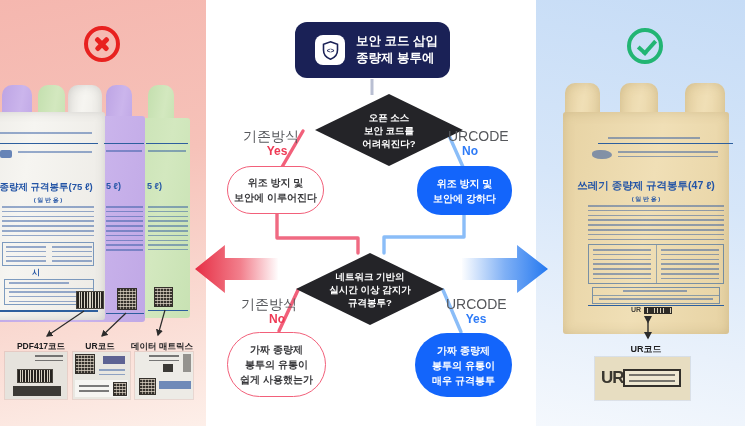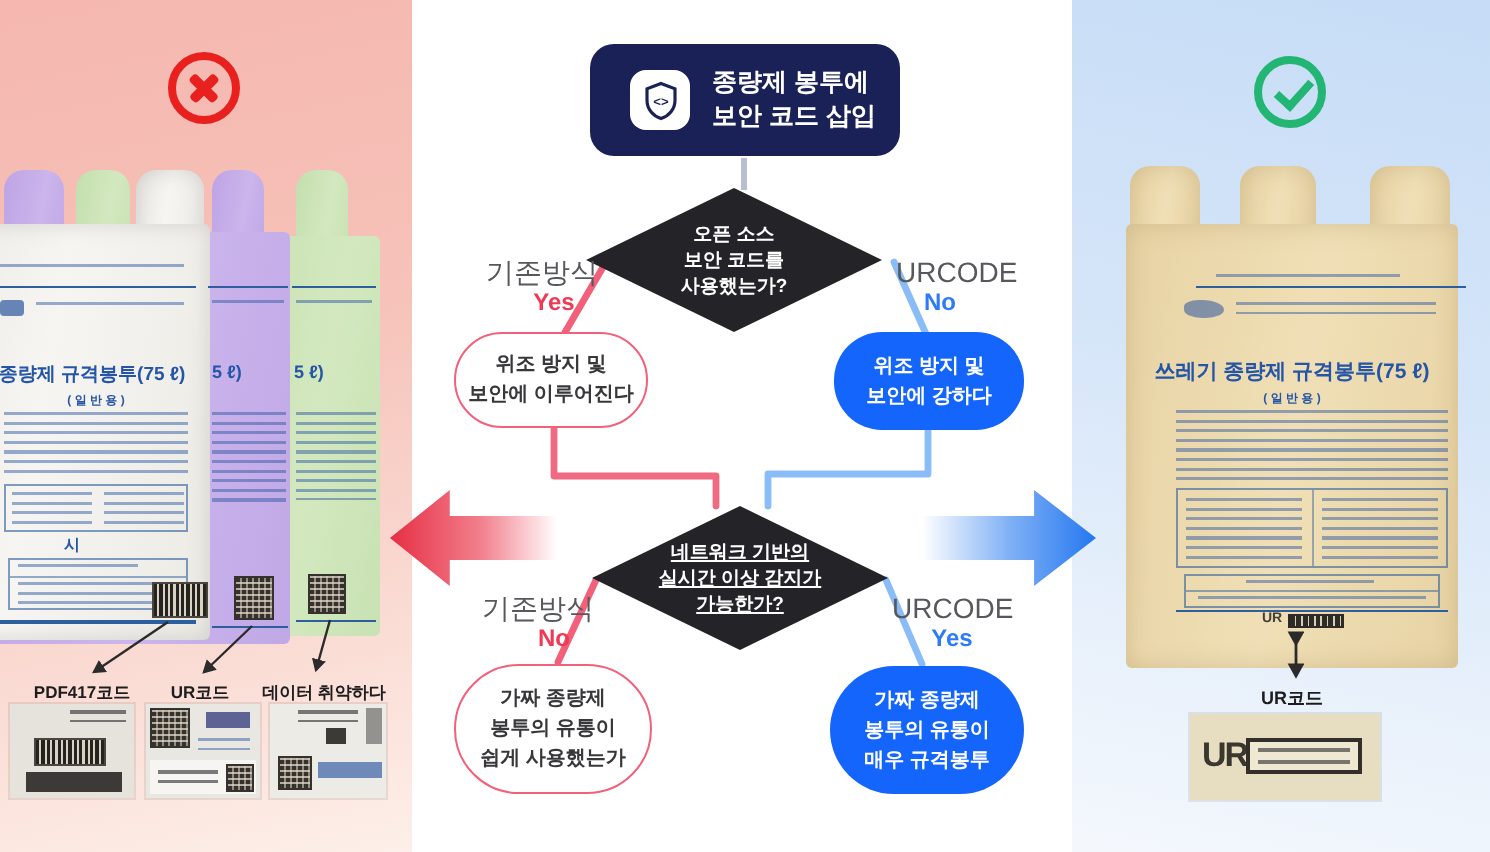--- a/index.html
+++ b/index.html
@@ -127,21 +127,21 @@
 
     <div class="bl" style="left:146px;top:143px;width:42px;"></div>
     <div class="fp" style="left:148px;top:150px;width:38px;height:5px;"></div>
     <div class="btitle" style="left:147px;top:181px;width:40px;font-size:9px;text-align:left;">5 ℓ)</div>
     <div class="fp" style="left:148px;top:206px;width:40px;height:44px;"></div>
     <div class="patch pqr" style="left:154px;top:287px;width:19px;height:20px;"></div>
     <div class="bl" style="left:148px;top:310px;width:40px;"></div>
 
     <div class="code-label" style="left:8px;top:341px;width:66px;">PDF417코드</div>
     <div class="code-label" style="left:74px;top:341px;width:52px;">UR코드</div>
-    <div class="code-label" style="left:130px;top:341px;width:64px;">데이터 취약하다</div>
+    <div class="code-label" style="left:130px;top:341px;width:64px;">데이터 매트릭스</div>
 
     <div class="photo" style="left:5px;top:352px;width:62px;height:47px;">
       <div class="fpd" style="left:30px;top:3px;width:28px;height:6px;"></div>
       <div class="patch p417" style="left:12px;top:17px;width:34px;height:12px;"></div>
       <div class="abs" style="left:8px;top:34px;width:48px;height:10px;background:#3c3a36;"></div>
     </div>
     <div class="photo" style="left:73px;top:352px;width:57px;height:47px;background:#e9e7e1;">
       <div class="patch pqr" style="left:2px;top:2px;width:20px;height:20px;"></div>
       <div class="abs" style="left:30px;top:4px;width:22px;height:8px;background:rgba(45,55,120,.75);"></div>
       <div class="fp" style="left:26px;top:17px;width:26px;height:6px;"></div>
@@ -165,21 +165,21 @@
 
     <div class="prong c-beige" style="left:29px;top:83px;width:35px;height:44px;"></div>
     <div class="prong c-beige" style="left:84px;top:83px;width:38px;height:44px;"></div>
     <div class="prong c-beige" style="left:149px;top:83px;width:40px;height:44px;"></div>
     <div class="bagbody c-beige" style="left:27px;top:112px;width:166px;height:222px;"></div>
 
     <div class="fp" style="left:72px;top:137px;width:92px;height:5px;"></div>
     <div class="bl" style="left:62px;top:143px;width:135px;"></div>
     <div class="abs" style="left:56px;top:150px;width:20px;height:9px;background:rgba(43,86,160,.55);border-radius:40% 60% 50% 50%;"></div>
     <div class="fp" style="left:82px;top:151px;width:100px;height:6px;"></div>
-    <div class="btitle" style="left:37px;top:179px;width:146px;font-size:10.5px;">쓰레기 종량제 규격봉투(75 ℓ)</div>
+    <div class="btitle" style="left:37px;top:179px;width:146px;font-size:10.5px;">쓰레기 종량제 규격봉투(47 ℓ)</div>
     <div class="btitle" style="left:67px;top:195px;width:86px;font-size:6px;">( 일 반 용 )</div>
     <div class="fp" style="left:52px;top:205px;width:136px;height:36px;"></div>
     <div class="bbox" style="left:52px;top:244px;width:136px;height:40px;">
       <div class="abs" style="left:50%;top:0;width:1px;height:100%;background:rgba(45,95,158,.45);"></div>
       <div class="fp" style="left:4px;top:4px;width:58px;height:32px;"></div>
       <div class="fp" style="left:72px;top:4px;width:58px;height:32px;"></div>
     </div>
     <div class="bbox" style="left:56px;top:287px;width:128px;height:17px;">
       <div class="abs" style="left:0;top:7px;width:100%;height:1px;background:rgba(45,95,158,.5);"></div>
       <div class="fp" style="left:30px;top:2px;width:64px;height:4px;"></div>
@@ -222,48 +222,48 @@
   </svg>
 
   <div class="abs flow-header">
     <div class="flow-hicon">
       <svg viewBox="0 0 24 24" width="21" height="21">
         <path d="M12 2 L20 5 V11.5 C20 16.6 16.6 20.5 12 22 C7.4 20.5 4 16.6 4 11.5 V5 Z" fill="none" stroke="#1a2156" stroke-width="1.8"></path>
         <text x="12" y="14.6" font-size="7.5" font-weight="bold" text-anchor="middle" fill="#1a2156">&lt;&gt;</text>
       </svg>
     </div>
     <div class="flow-htext">
+      <div>보안 코드 삽입</div>
       <div>종량제 봉투에</div>
-      <div>보안 코드 삽입</div>
-    </div>
-  </div>
-
-  <div class="diamond" style="left:293px;top:94px;">
+    </div>
+  </div>
+
+  <div class="diamond" style="left:315px;top:94px;">
     <div>오픈 소스</div>
     <div>보안 코드를</div>
-    <div>사용했는가?</div>
+    <div>어려워진다?</div>
   </div>
   <div class="flbl" style="left:237px;top:128px;width:62px;text-align:right;">기존방식</div>
   <div class="fans ans-red" style="left:246px;top:144px;width:62px;">Yes</div>
   <div class="flbl" style="left:448px;top:128px;width:70px;">URCODE</div>
   <div class="fans ans-blue" style="left:448px;top:144px;width:44px;">No</div>
 
   <div class="bubble bubble-red" style="left:227px;top:166px;width:97px;height:48px;border-radius:24px;">
     <div>위조 방지 및</div>
     <div>보안에 이루어진다</div>
   </div>
   <div class="bubble bubble-blue" style="left:417px;top:166px;width:95px;height:49px;border-radius:24px;">
     <div>위조 방지 및</div>
     <div>보안에 강하다</div>
   </div>
 
-  <div class="diamond" style="left:296px;top:253px;text-decoration:underline;">
+  <div class="diamond" style="left:296px;top:253px;">
     <div>네트워크 기반의</div>
     <div>실시간 이상 감지가</div>
-    <div>가능한가?</div>
+    <div>규격봉투?</div>
   </div>
   <div class="flbl" style="left:235px;top:296px;width:62px;text-align:right;">기존방식</div>
   <div class="fans ans-red" style="left:246px;top:312px;width:62px;">No</div>
   <div class="flbl" style="left:446px;top:296px;width:70px;">URCODE</div>
   <div class="fans ans-blue" style="left:452px;top:312px;width:48px;">Yes</div>
 
   <div class="bubble bubble-red" style="left:227px;top:332px;width:99px;height:65px;border-radius:34px;">
     <div>가짜 종량제</div>
     <div>봉투의 유통이</div>
     <div>쉽게 사용했는가</div>

